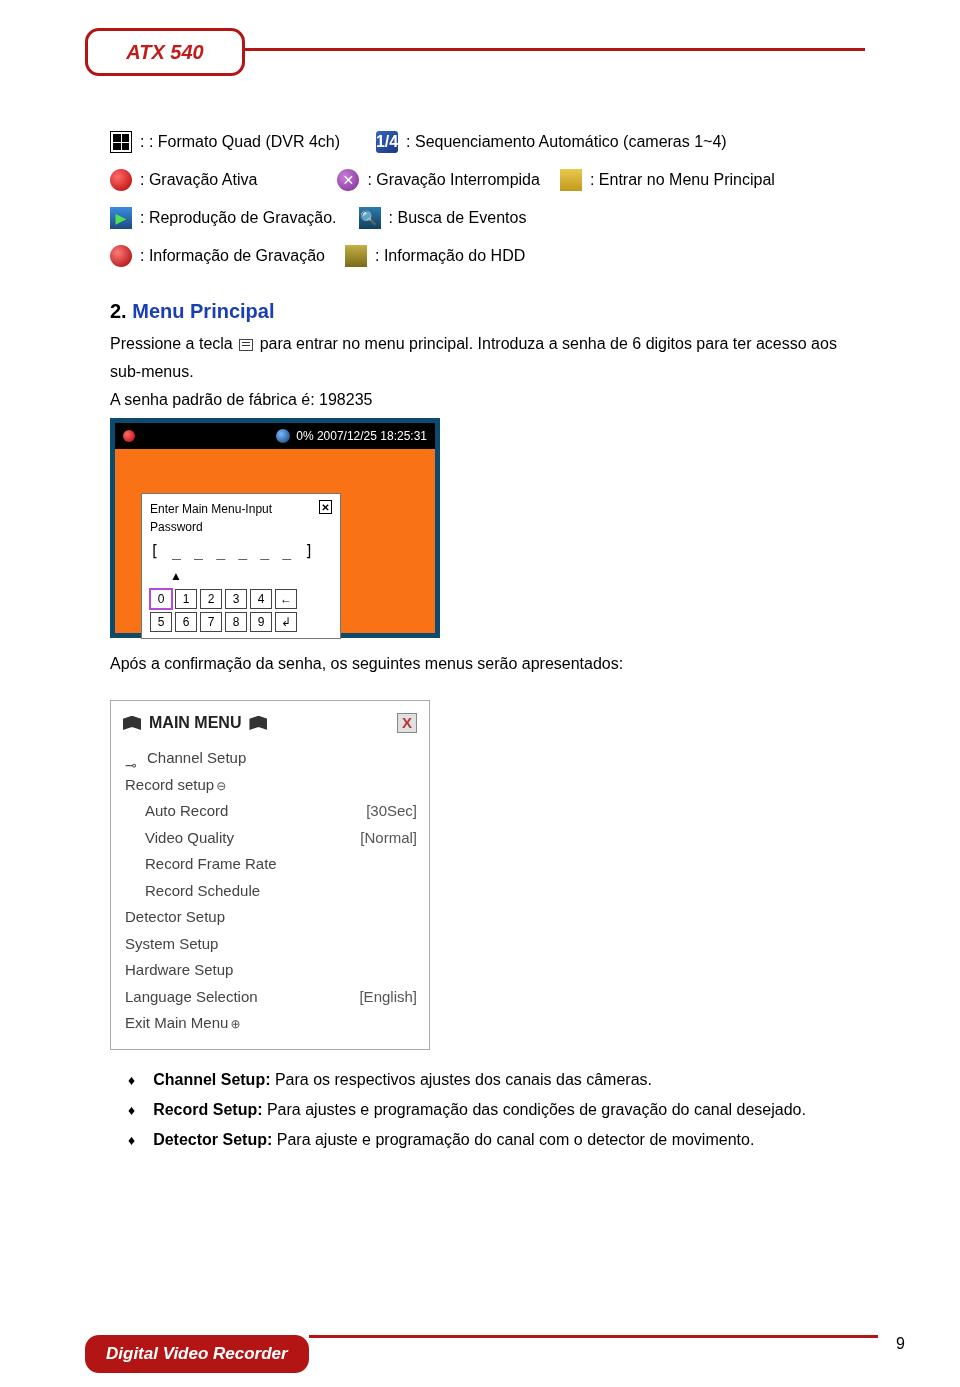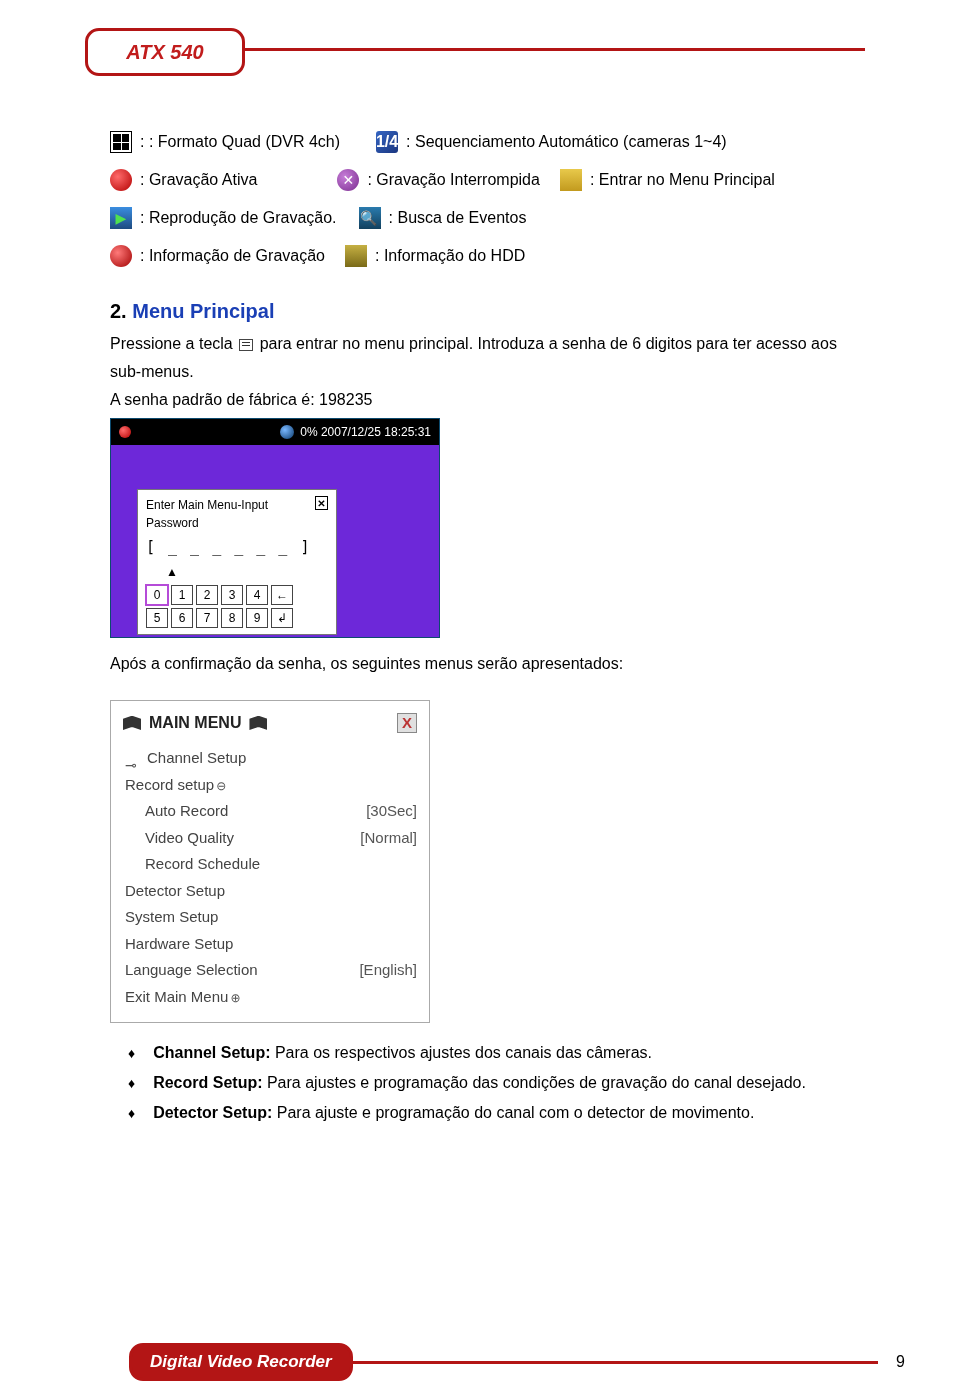--- a/index.html
+++ b/index.html
@@ -68,22 +68,22 @@
   .inline-icon {
     display:inline-block; width:14px; height:12px; background:#fff;
     border:1px solid #444; position:relative; vertical-align:middle;
     margin:0 2px;
   }
   .inline-icon::before{content:"";position:absolute;left:2px;top:5px;width:8px;height:1px;background:#333;}
   .inline-icon::after{content:"";position:absolute;left:2px;top:2px;width:8px;height:1px;background:#333;}
   
   .shot {
     width: 330px; height: 220px;
-    border: 1px solid #0c4a6e;
-    background: #6d28d9;
+    border: 5px solid #0c4a6e;
+    background: #f97316;
     margin: 6px 0 14px 0;
     position: relative;
     font-family: Arial, sans-serif;
   }
   .shot-top {
     height: 26px; background:#000; color:#fff;
     display:flex; align-items:center; justify-content:space-between;
     padding:0 8px; font-size:12px;
   }
   .globe{width:14px;height:14px;border-radius:50%;background:radial-gradient(circle at 35% 35%,#7ab8ff,#0b3a6b);}
@@ -117,22 +117,22 @@
   .circ::after{content:"⊖";font-size:12px;margin-left:2px;color:#555;}
   .plus::after{content:"⊕";font-size:12px;margin-left:2px;color:#555;}
   
   .bul-list{margin-top:6px;}
   .bul-item{display:flex;gap:18px;margin-bottom:6px;padding-left:18px;}
   .diamond{color:#000;font-size:14px;line-height:24px;}
   .bul-text{flex:1;font-size:16px;}
   .bul-text b{font-weight:bold;}
   
   .footer{
-    position:absolute; left:85px; bottom:6px; right:55px;
-    display:flex; align-items:center;margin-left:44px;
+    position:absolute; left:85px; bottom:14px; right:55px;
+    display:flex; align-items:flex-start;
   }
   .footer-badge{
     border:3px solid #b31515; border-radius:14px;
     background:#b31515; color:#fff;
     padding:6px 18px; font-weight:bold; font-style:italic;
     font-size:17px;
   }
   .footer-line{flex:1;height:3px;background:#b31515;margin-left:0;}
   .footer-num{margin-left:18px;font-size:16px;color:#000;}
 </style>
@@ -253,20 +253,23 @@
         </div>
         <div class="menu-item sub">
           <span><span>Auto Record</span></span>
           <span class="val">[30Sec]</span>
         </div>
         <div class="menu-item sub">
           <span><span>Video Quality</span></span>
           <span class="val">[Normal]</span>
         </div>
         <div class="menu-item sub">
+          <span><span>Record Frame Rate</span></span>
+        </div>
+        <div class="menu-item sub">
           <span><span>Record Schedule</span></span>
         </div>
         <div class="menu-item">
           <span><span>Detector Setup</span></span>
         </div>
         <div class="menu-item">
           <span><span>System Setup</span></span>
         </div>
         <div class="menu-item">
           <span><span>Hardware Setup</span></span>

